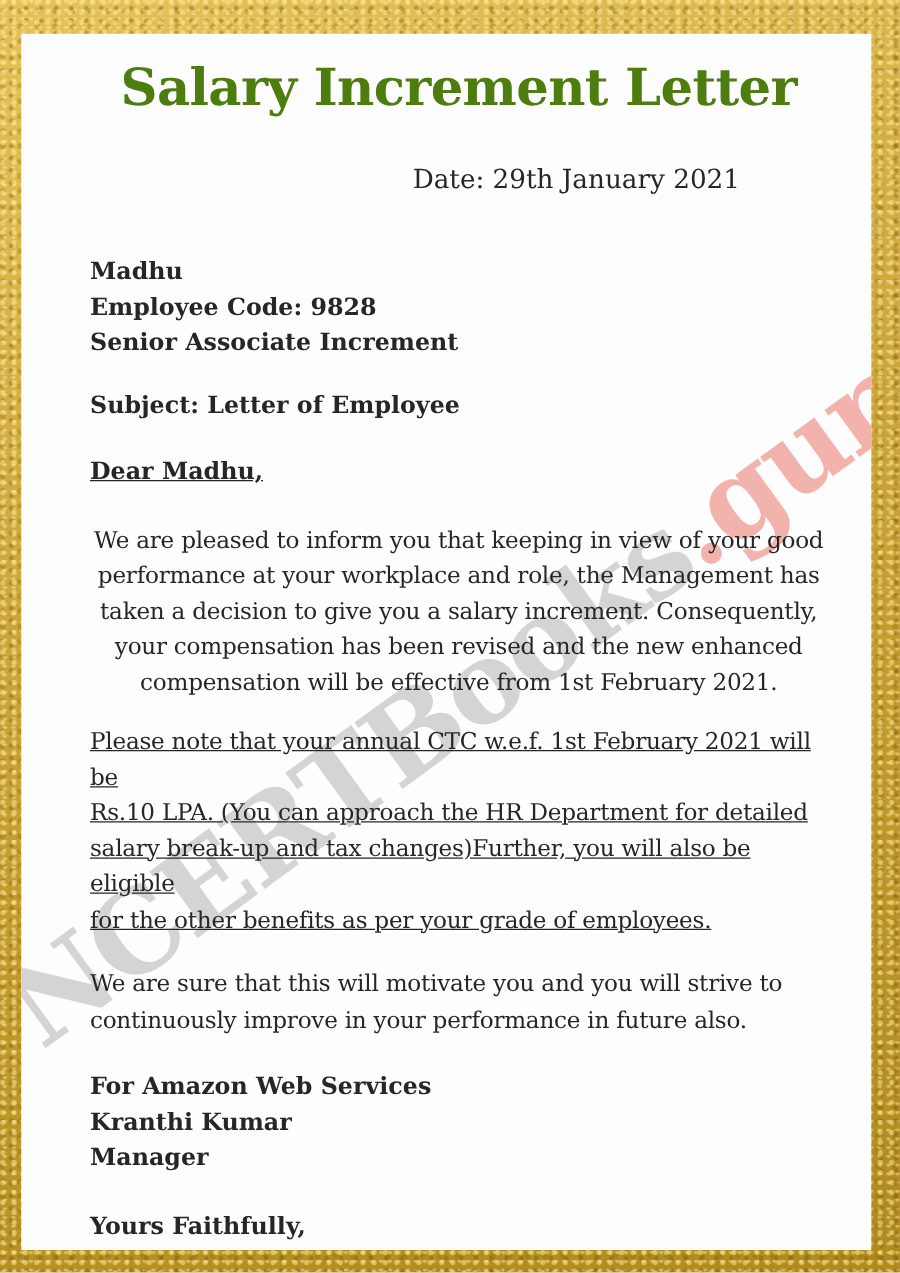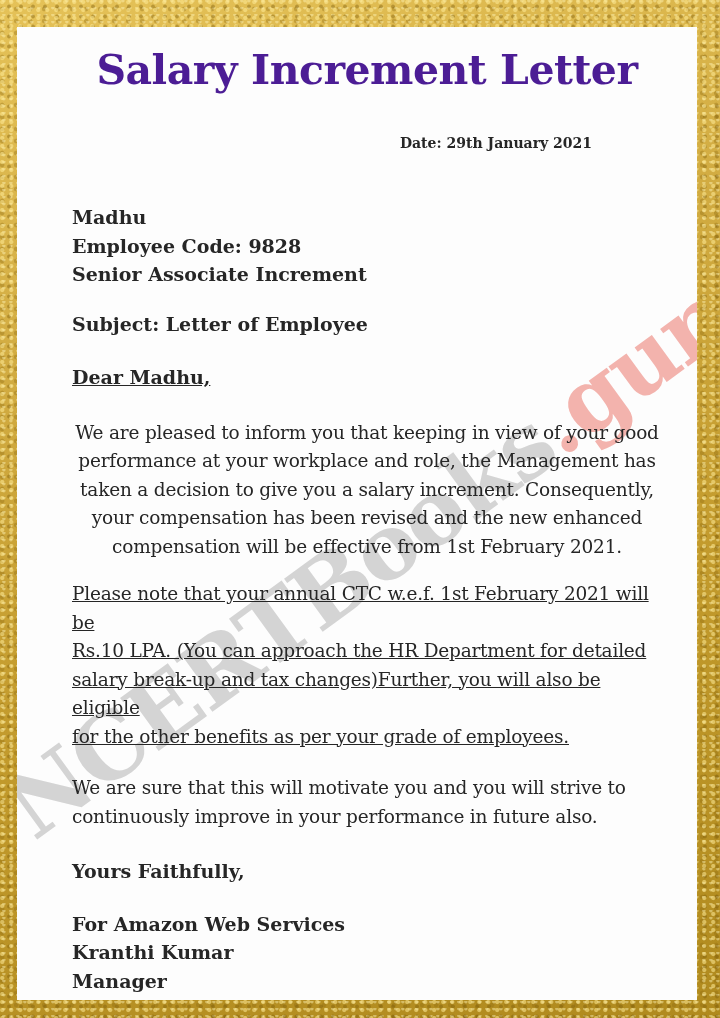--- a/index.html
+++ b/index.html
@@ -63,29 +63,29 @@
     color: #262626;
   }
 
   .letter-title {
     margin-top: 20px;
     text-align: center;
     font-size: 41px;
     line-height: 1.15;
     font-weight: bold;
     letter-spacing: -0.5px;
-    color: #4c1d95;
+    color: #4d7c0f;
   }
 
   .date-line {
     margin: 37px 70px 0 0;
     text-align: right;
-    font-size: 14px;
+    font-size: 21px;
     line-height: 24px;
-    font-weight: bold;
+    font-weight: normal;
   }
 
   .block { font-size: 19px; line-height: 28.5px; }
   .bold  { font-weight: bold; }
 
   .recipient-block { margin-top: 48px; }
   .subject-line    { margin-top: 21px; }
   .salutation      { margin-top: 25px; text-decoration: underline; }
 
   .para {
@@ -136,23 +136,23 @@
 compensation will be effective from 1st February 2021.</div>
 
       <div class="para para-2">Please note that your annual CTC w.e.f. 1st February 2021 will be
 Rs.10 LPA.  (You can approach the HR Department for detailed
 salary break-up and tax changes)Further, you will also be eligible
 for the other benefits as per your grade of employees.</div>
 
       <div class="para para-3">We are sure that this will motivate you and you will strive to
 continuously improve in your performance in future also.</div>
 
-      <div class="block bold closing-line">Yours Faithfully,</div>
-
       <div class="block bold signature-block">
         <div>For Amazon Web Services</div>
         <div>Kranthi Kumar</div>
         <div>Manager</div>
       </div>
 
+      <div class="block bold closing-line">Yours Faithfully,</div>
+
     </div>
   </div>
 </div>
 
 </body></html>

